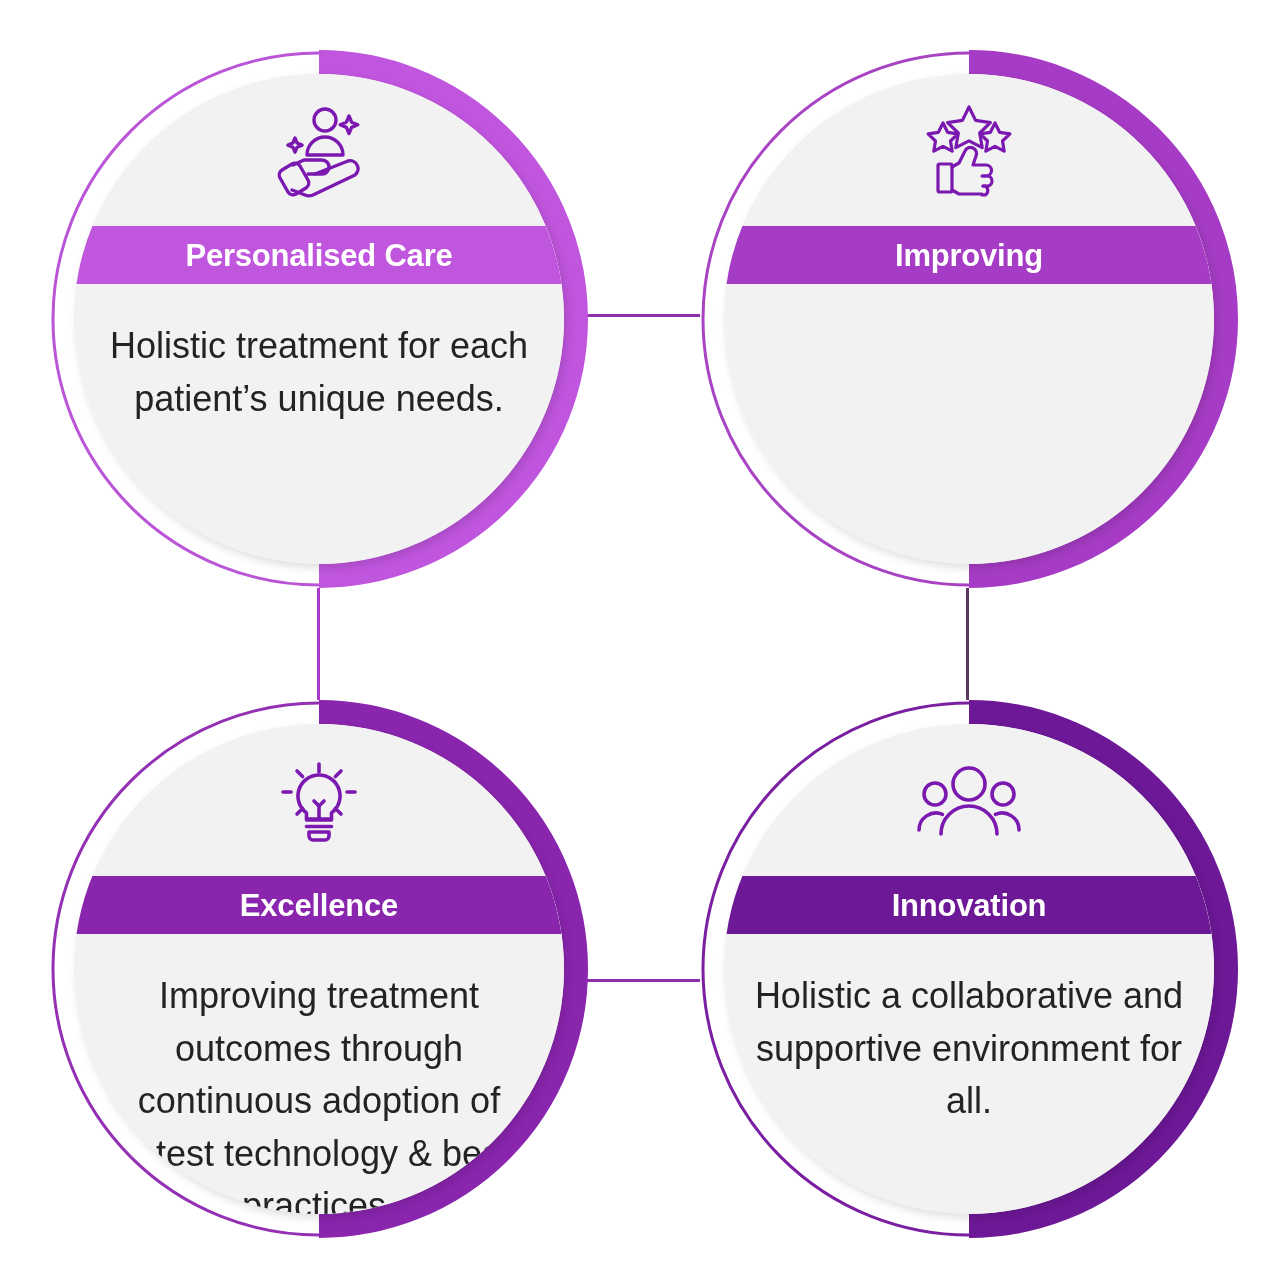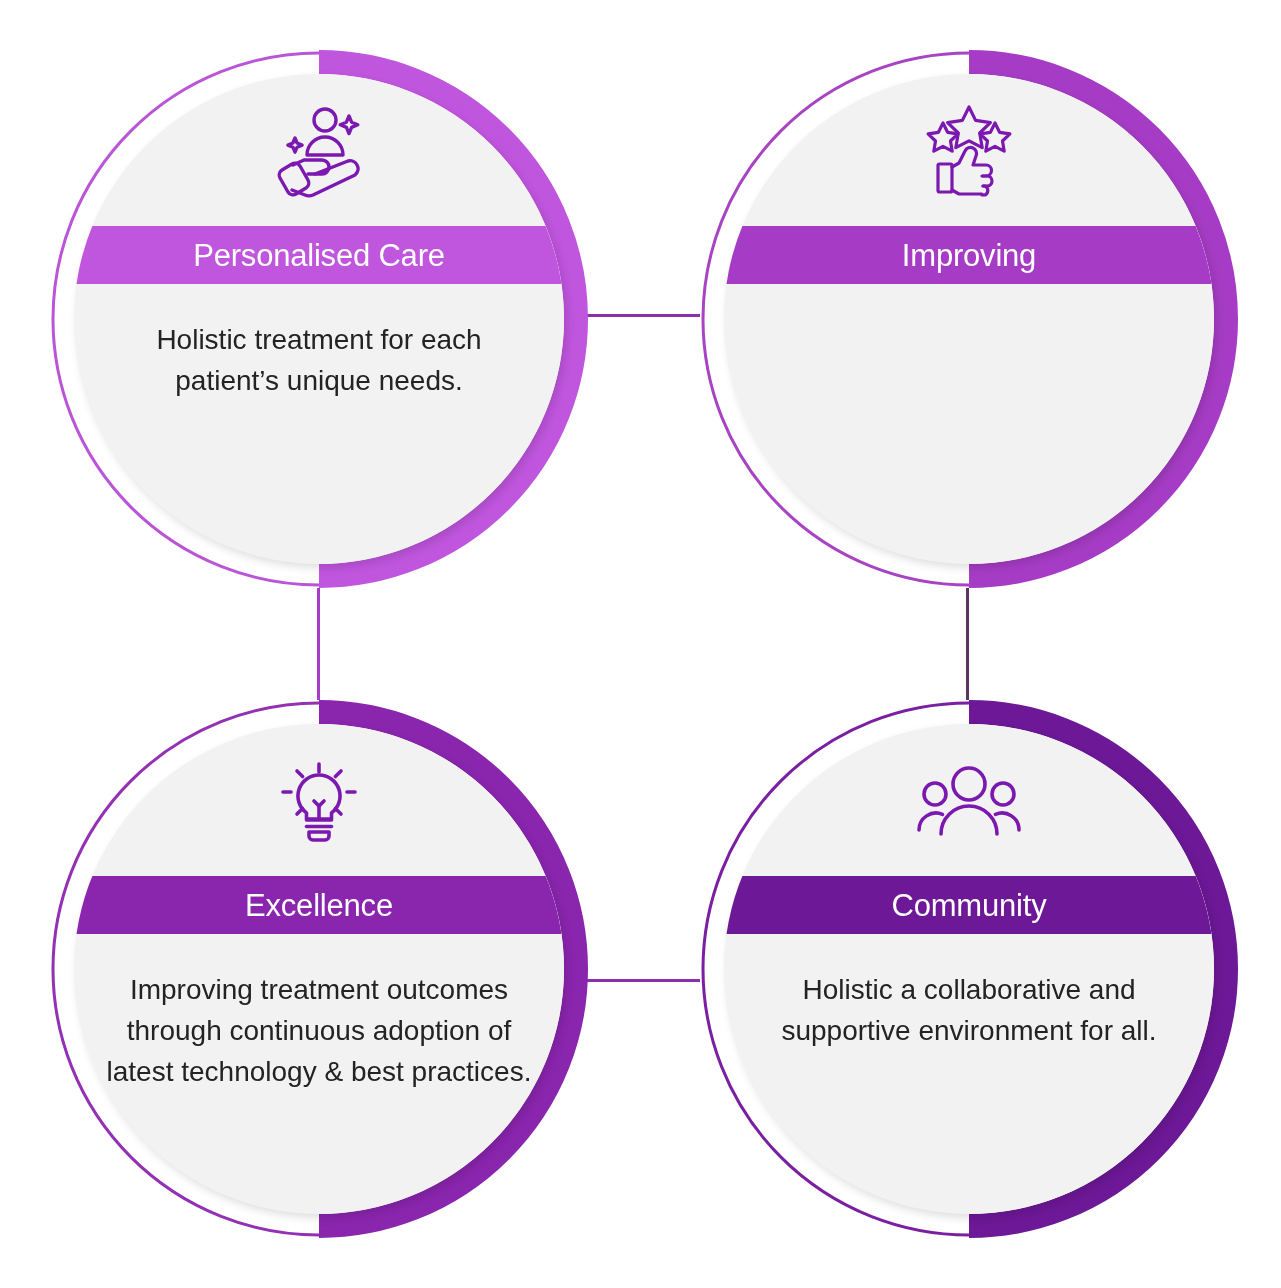--- a/index.html
+++ b/index.html
@@ -74,40 +74,40 @@
     top: 152px;
     width: 490px;
     height: 58px;
     display: flex;
     align-items: center;
     justify-content: center;
   }
   .node .banner-label {
     color: #ffffff;
     font-size: 31px;
-    font-weight: normal;
+    font-weight: bold;
     letter-spacing: -0.2px;
     line-height: 1;
     white-space: nowrap;
   }
   .node .body {
     position: absolute;
     left: 28px;
     top: 214px;
     width: 434px;
     height: 250px;
     display: flex;
     align-items: flex-start;
     justify-content: center;
     padding-top: 32px;
     box-sizing: border-box;
   }
   .node .body-text {
     color: #232323;
-    font-size: 28px;
+    font-size: 36px;
     line-height: 1.46;
     text-align: center;
   }
 
   
   #node-personalised-care { left: 50px;  top: 50px; }
   #node-excellence        { left: 700px; top: 50px; }
   #node-innovation        { left: 50px;  top: 700px; }
   #node-community         { left: 700px; top: 700px; }
 
@@ -221,21 +221,21 @@
         <svg width="104" height="72" viewBox="0 0 104 72" fill="none" stroke="#7b18b0" stroke-width="3.6" stroke-linecap="round" stroke-linejoin="round">
           <circle cx="52" cy="20" r="16"></circle>
           <path d="M24 70 a28 28 0 0 1 56 0"></path>
           <circle cx="18" cy="30" r="11"></circle>
           <path d="M2 66 a17 17 0 0 1 23.5 -15.7"></path>
           <circle cx="86" cy="30" r="11"></circle>
           <path d="M102 66 a17 17 0 0 0 -23.5 -15.7"></path>
         </svg>
       </div>
       <div class="banner" style="background:#6d1897">
-        <span class="banner-label">Community</span>
+        <span class="banner-label">Innovation</span>
       </div>
       <div class="body">
         <span class="body-text">Holistic a collaborative and supportive environment for all.</span>
       </div>
     </div>
   </div>
 
 </div>
 
 </body></html>

